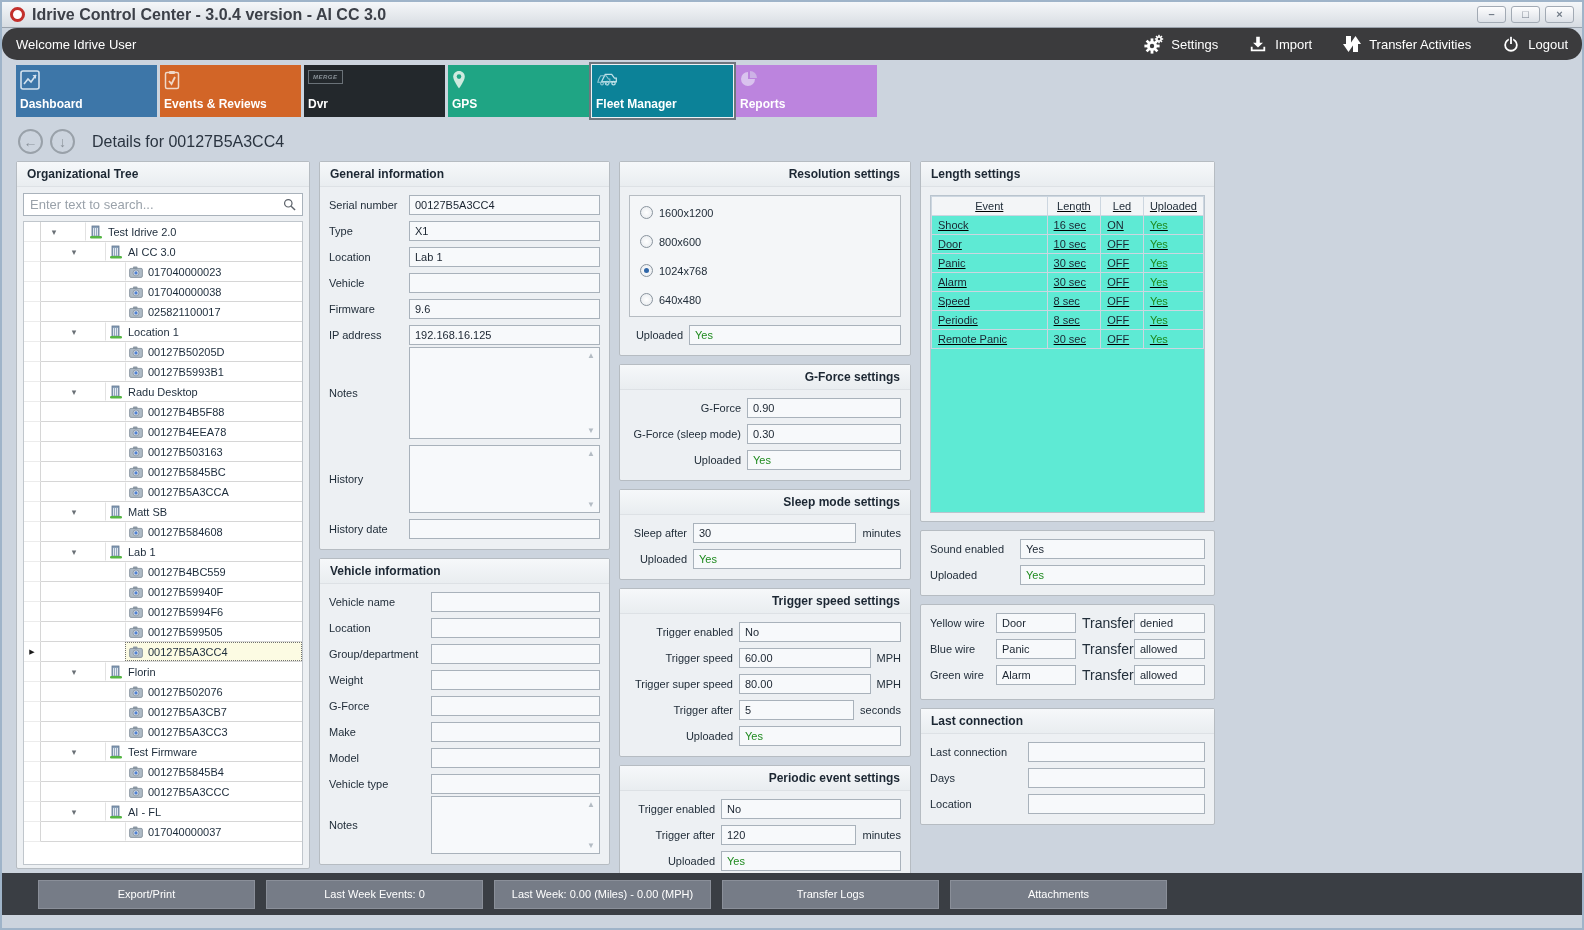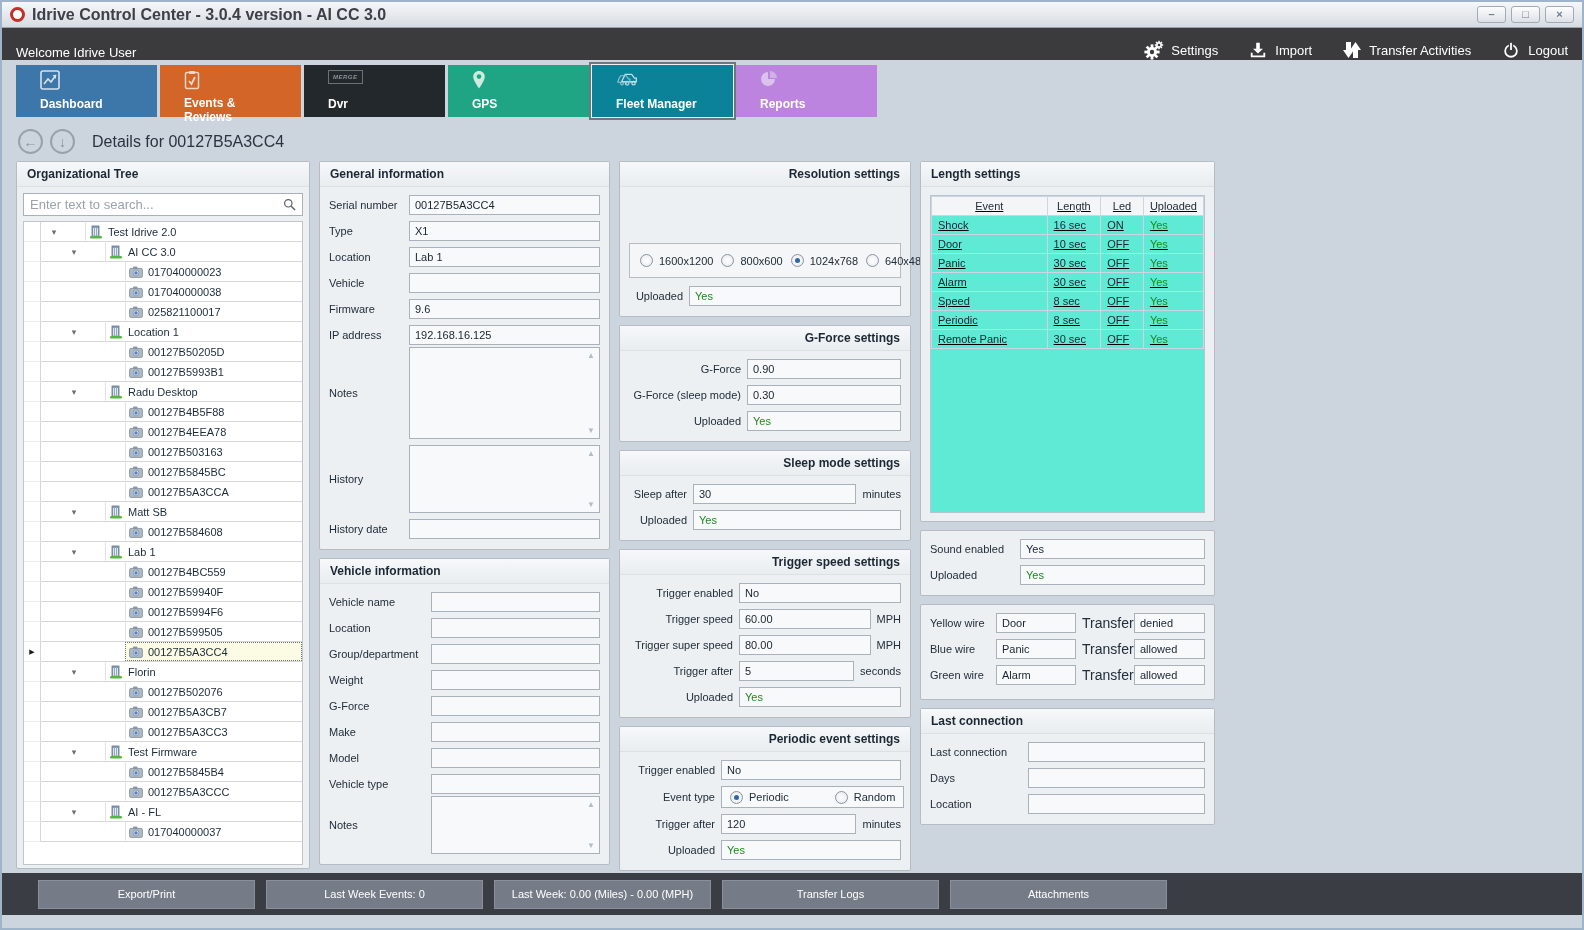--- a/index.html
+++ b/index.html
@@ -14,28 +14,28 @@
     border-bottom:1px solid #9aa2ac; display:flex; align-items:center; padding:0 8px; }
   .app-icon { width:15px; height:15px; border-radius:50%; border:3px solid #c3302c;
     background:#fff; margin-right:7px; flex:none; }
   .title-text { font-size:16px; font-weight:bold; color:#3c4048; }
   .win-buttons { margin-left:auto; display:flex; gap:5px; }
   .win-btn { width:29px; height:17px; border:1px solid #a2aab4; border-radius:3px;
     background:linear-gradient(#fdfdfe,#dde1e7); color:#707a86; font-size:11px;
     font-weight:bold; display:flex; align-items:center; justify-content:center; line-height:1; }
   
   .toolbar { height:32px; background:#3b3b3d; color:#fff; display:flex;
-    align-items:flex-end; padding:0 14px; }
+    align-items:center; padding:0 14px;border-radius:15px; }
   .welcome { font-size:13px; }
   .toolbar-actions { margin-left:auto; display:flex; gap:30px; align-items:center; }
   .tb-action { display:flex; align-items:center; gap:7px; font-size:13px; color:#fff; cursor:default; }
   .tb-icon { width:20px; height:20px; display:flex; align-items:center; justify-content:center; }
   
   .tabs-row { display:flex; gap:3px; padding:5px 0 4px 14px; }
-  .tab { width:141px; height:52px; padding:5px 24px 6px; display:flex; flex-direction:column;
+  .tab { width:141px; height:52px; padding:5px 4px 6px; display:flex; flex-direction:column;
     justify-content:space-between; color:#fff;gap:6px; }
   .tab-label { font-size:12px; font-weight:bold; }
   .tab-icon { width:24px; height:20px; display:flex; align-items:flex-start; }
   .t-dashboard { background:#3d76a8; }
   .t-events    { background:#d26527; }
   .t-dvr       { background:#23282c; }
   .t-gps       { background:#1fa584; }
   .t-fleet     { background:#0c8298; box-shadow:0 0 0 1px #eef1f4,0 0 0 3px #6f767e; }
   .t-reports   { background:#bc84de; }
   .merge-box { border:1px solid #6a7278; color:#8a9298; font-size:6px; font-style:italic;
@@ -63,21 +63,21 @@
   .field-unit:empty { display:none; }
   .textarea-box { flex:1; background:#f7f9fb; border:1px solid #a9b2bb; position:relative; }
   .textarea-box .up, .textarea-box .dn { position:absolute; right:4px; font-size:8px; color:#b4bcc4; }
   .textarea-box .up { top:3px; } .textarea-box .dn { bottom:3px; }
   .h90{height:92px;} .h68{height:68px;} .h58{height:58px;}
   .p-general{--lw:74px;} .p-vehicle{--lw:96px;} .p-resolution{--lw:54px;}
   .p-gforce{--lw:112px;} .p-sleep{--lw:58px;} .p-trigger{--lw:104px;}
   .p-periodic{--lw:86px;} .p-sound{--lw:84px;} .p-last{--lw:92px;}
   
   .group-box { border:1px solid #b6bcc2; background:#f4f6f8; padding:10px 10px;
-    display:grid; grid-template-columns:1fr 1fr 1fr 1fr; gap:10px 8px; margin-bottom:8px;margin-top:48px; }
+    display:grid; grid-template-columns:1fr; gap:16px 8px; margin-bottom:8px; }
   .radio-item { display:flex; align-items:center; gap:6px; }
   .radio { width:13px; height:13px; border-radius:50%; border:1px solid #8a949e;
     background:radial-gradient(#fff,#e4e8ec); position:relative; flex:none; }
   .radio[data-checked="true"]::after { content:""; position:absolute; inset:3px;
     border-radius:50%; background:#2f66a8; }
   .radio-label { font-size:11px; color:#222e3a; }
   .radio-field { flex:1; border:1px solid #a9b2bb; background:#f7f9fb; display:flex;
     gap:46px; padding:2px 8px; height:22px; align-items:center; }
   
   .tree-panel { height:708px; }
@@ -1218,35 +1218,20 @@
     </div>
 
     <div class="panel p-periodic">
       <div class="panel-header">Periodic event settings</div>
       <div class="panel-body">
         <div class="field-row">
           <label class="field-label">Trigger enabled</label>
           <div class="field-input">No</div>
         </div>
         <div class="field-row">
-          <label class="field-label">Event type</label>
-          <div class="radio-field">
-
-              <label class="radio-item">
-                <span class="radio" data-checked="true"></span>
-                <span class="radio-label">Periodic</span>
-              </label>
-
-              <label class="radio-item">
-                <span class="radio" data-checked="false"></span>
-                <span class="radio-label">Random</span>
-              </label>
-            </div>
-        </div>
-        <div class="field-row">
           <label class="field-label">Trigger after</label>
           <div class="field-input">120</div>
           <span class="field-unit">minutes</span>
         </div>
         <div class="field-row">
           <label class="field-label">Uploaded</label>
           <div class="field-input" data-green="true">Yes</div>
         </div>
       </div>
     </div>

